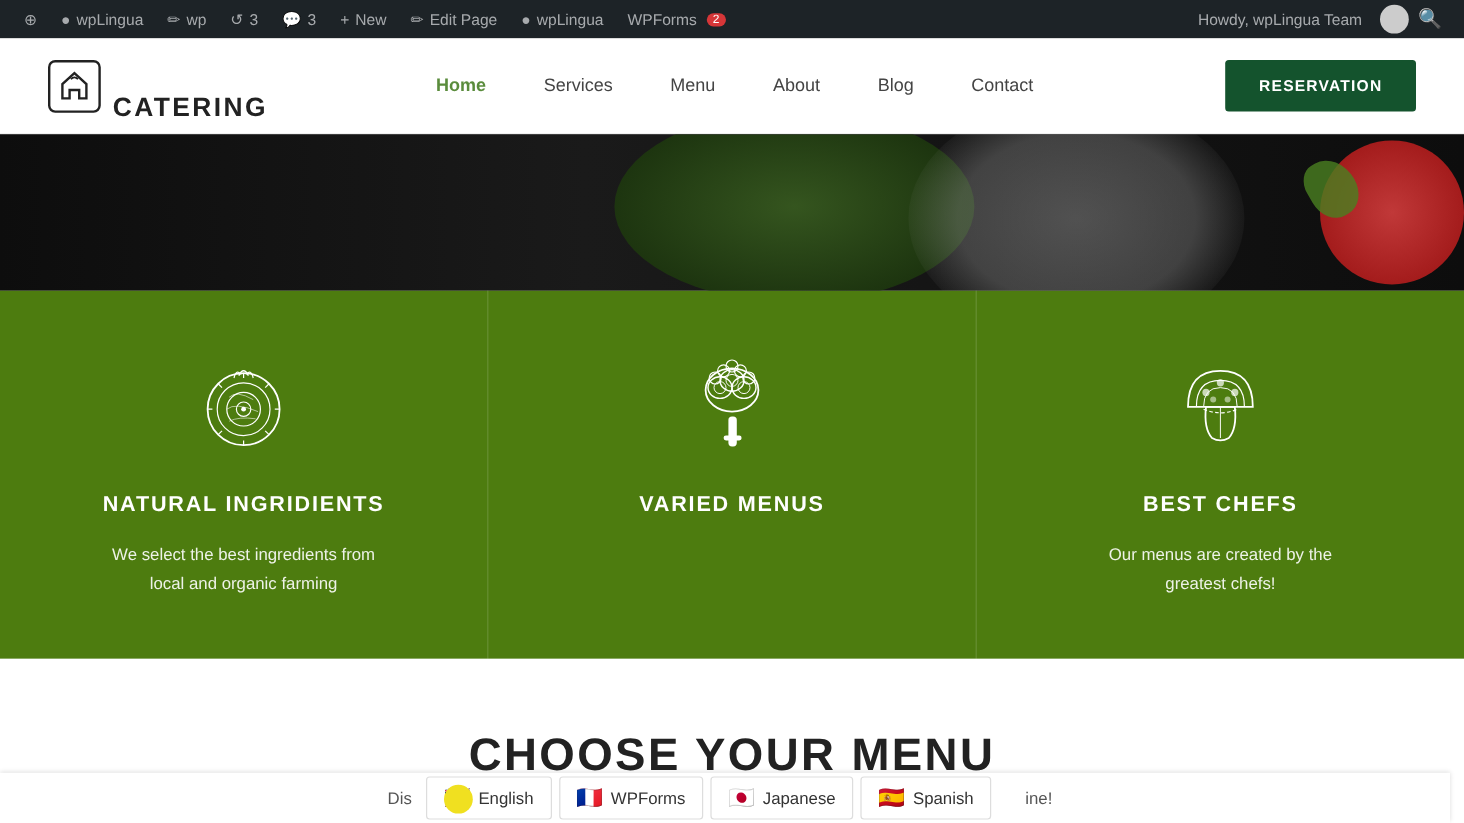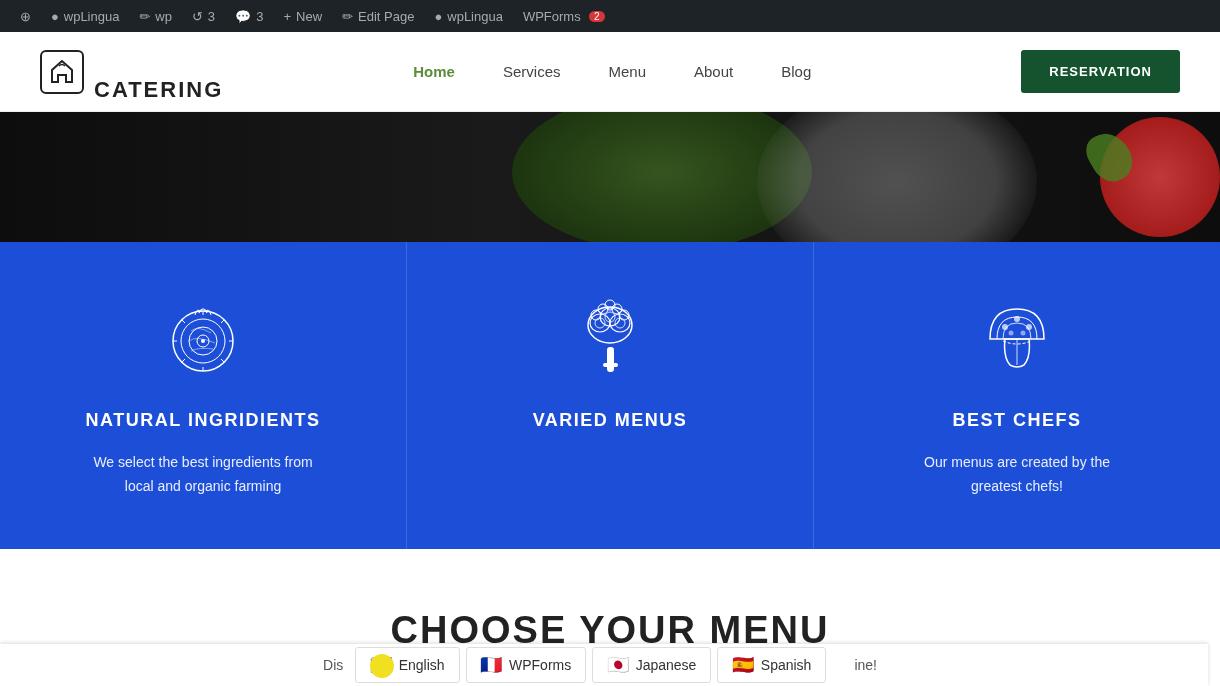--- a/index.html
+++ b/index.html
@@ -123,21 +123,21 @@
     
     .hero-food-bg {
       width: 100%;
       height: 100%;
       background: #111;
       position: relative;
     }
 
     
     .features-section {
-      background: #1d4ed8;
+      background: #4d7c0f;
       display: flex;
       width: 100%;
     }
     .feature-card {
       flex: 1;
       padding: 50px 40px;
       display: flex;
       flex-direction: column;
       align-items: center;
       text-align: center;
@@ -259,38 +259,44 @@
   </div>
   <div class="admin-bar-item">
     <span>●</span>
     <span>wpLingua</span>
   </div>
   <div class="admin-bar-item">
     <span>WPForms</span>
     <span class="badge">2</span>
   </div>
   <div class="admin-bar-spacer"></div>
+  <div class="admin-bar-right">
+    <span class="howdy">Howdy, wpLingua Team</span>
+    <span class="avatar-circle"></span>
+    <span class="search-icon-admin">🔍</span>
+  </div>
 </div>
 
 <header class="site-header">
   <a class="logo" href="#">
     <div class="logo-icon">
       <svg width="28" height="28" viewBox="0 0 28 28" fill="none" xmlns="http://www.w3.org/2000/svg">
         <path d="M14 3 L4 12 L4 24 L10 24 L10 17 L18 17 L18 24 L24 24 L24 12 Z" stroke="#222" stroke-width="2" fill="none"></path>
         <path d="M11 8 Q14 5 17 8" stroke="#222" stroke-width="1.5" fill="none"></path>
       </svg>
     </div>
     <span class="logo-text">CATERING</span>
   </a>
   <nav class="main-nav">
     <a class="nav-item active" href="#">Home</a>
     <a class="nav-item" href="#">Services</a>
     <a class="nav-item" href="#">Menu</a>
     <a class="nav-item" href="#">About</a>
     <a class="nav-item" href="#">Blog</a>
+    <a class="nav-item" href="#">Contact</a>
   </nav>
   <button class="reservation-btn">RESERVATION</button>
 </header>
 
 <div class="hero-slice">
   <div class="hero-food-bg">
 
     <div style="position:absolute;top:0;left:0;right:0;bottom:0;background:linear-gradient(to right,#0d0d0d 0%,#1a1a1a 40%,#0d0d0d 100%);"></div>
 
     <div style="position:absolute;top:-20px;left:42%;width:300px;height:160px;background:radial-gradient(ellipse,#3a6020 0%,#1e3a0e 70%,transparent 100%);border-radius:50%;opacity:0.85;"></div>

